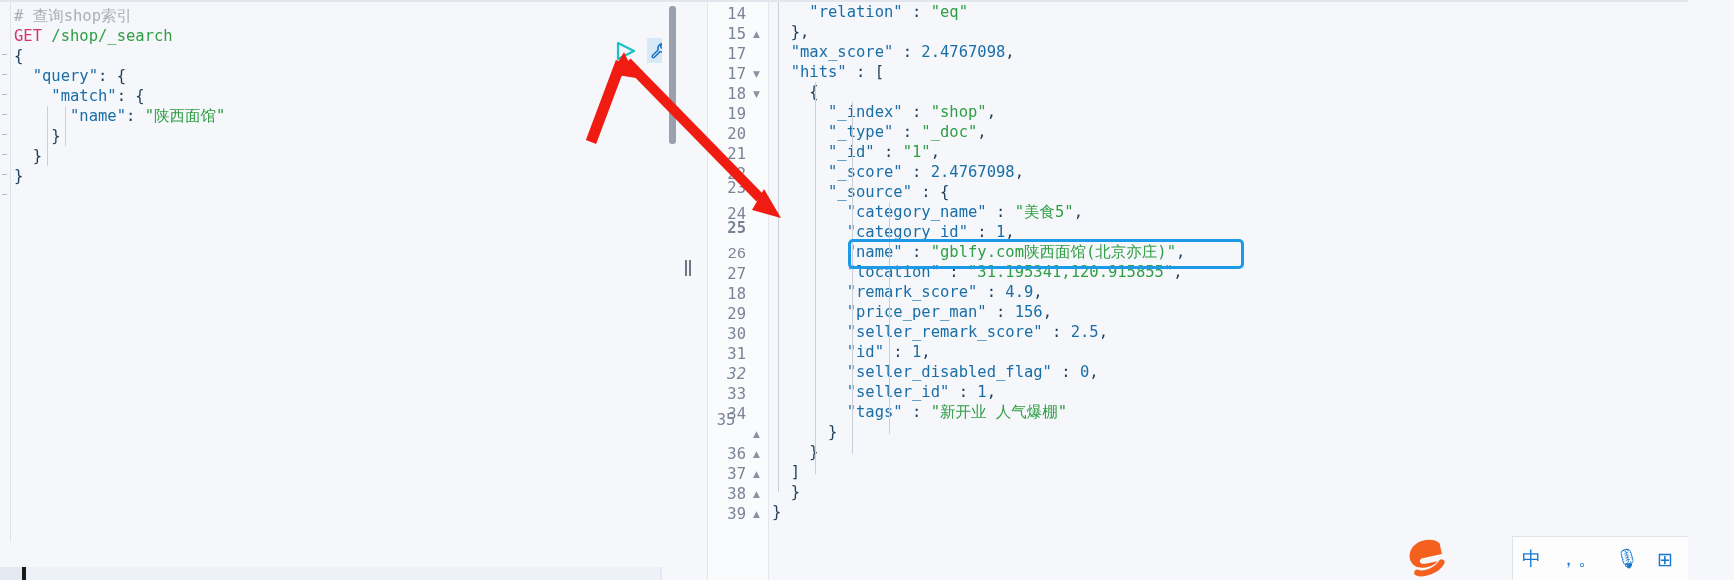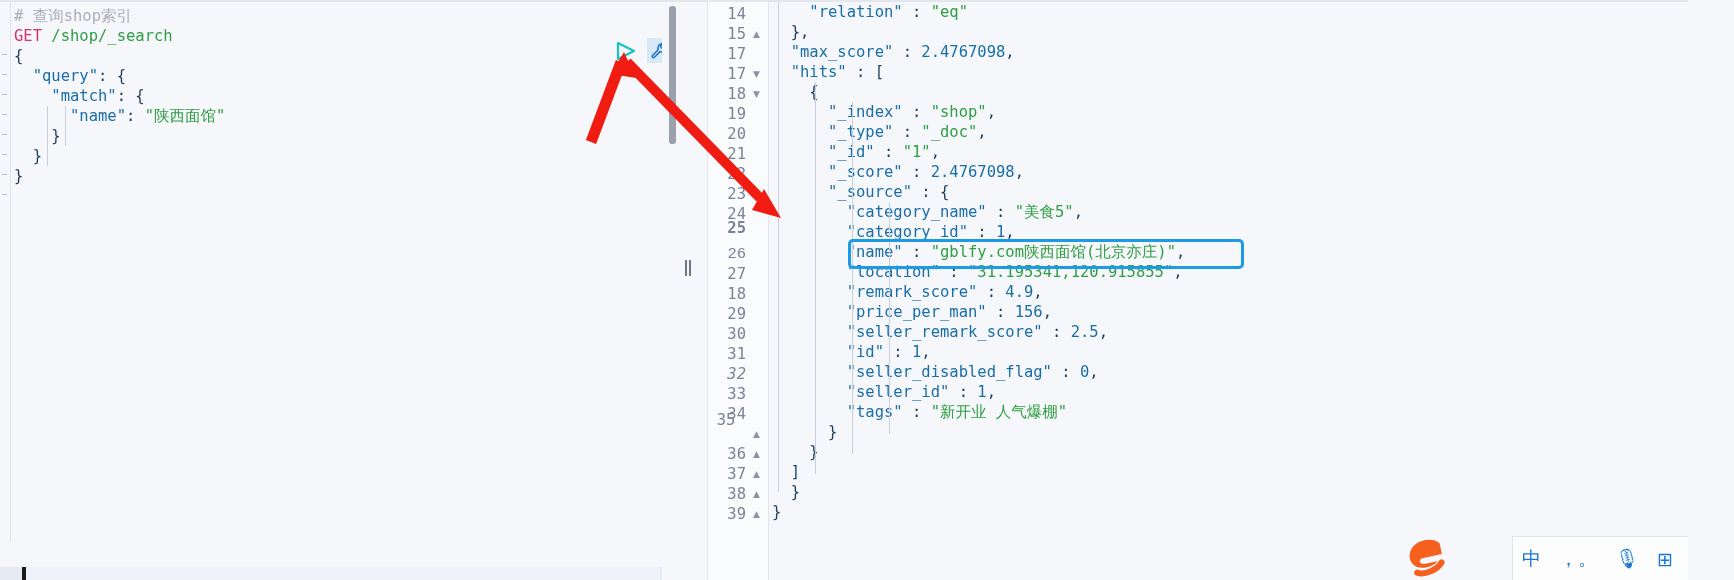--- a/index.html
+++ b/index.html
@@ -245,21 +245,21 @@
         <div class="fold-caret" style="top: 22px;">▲</div>
         <div class="lineno" style="top: 42px;">17</div>
         <div class="lineno" style="top: 62px;">17</div>
         <div class="fold-caret" style="top: 62px;">▼</div>
         <div class="lineno" style="top: 82px;">18</div>
         <div class="fold-caret" style="top: 82px;">▼</div>
         <div class="lineno" style="top: 102px;">19</div>
         <div class="lineno" style="top: 122px;">20</div>
         <div class="lineno" style="top: 142px;">21</div>
         <div class="lineno" style="top: 162px;">22</div>
-        <div class="lineno" style="top: 182px;">23</div>
+        <div class="lineno" style="top: 176px;">23</div>
         <div class="lineno" style="top: 202px;">24</div>
         <div class="lineno" style="top: 216px; font-weight: bold;">25</div>
         <div class="lineno" style="top: 242px; font-family: Liberation Mono, monospace;">26</div>
         <div class="lineno" style="top: 262px;">27</div>
         <div class="lineno" style="top: 282px;">18</div>
         <div class="lineno" style="top: 302px;">29</div>
         <div class="lineno" style="top: 322px;">30</div>
         <div class="lineno" style="top: 342px;">31</div>
         <div class="lineno" style="top: 362px; font-style: italic;">32</div>
         <div class="lineno" style="top: 382px;">33</div>

